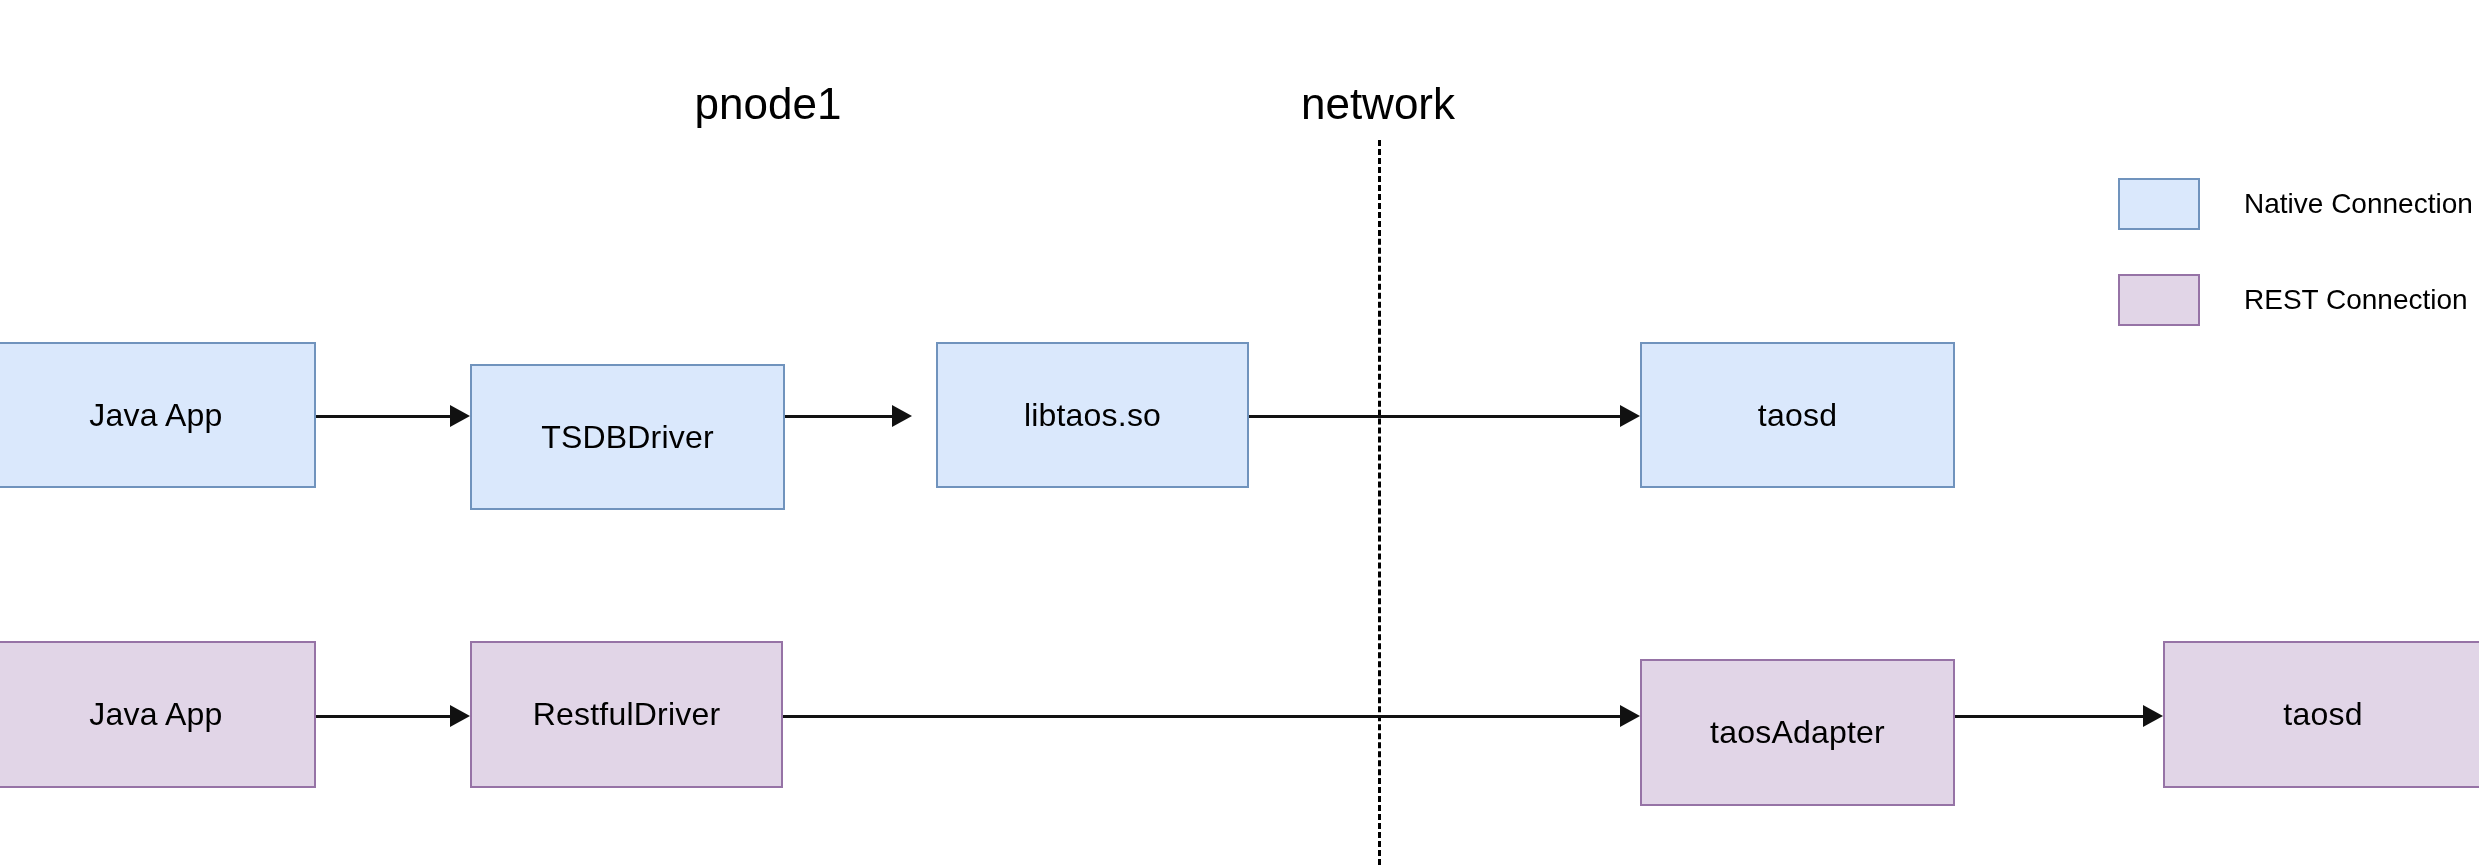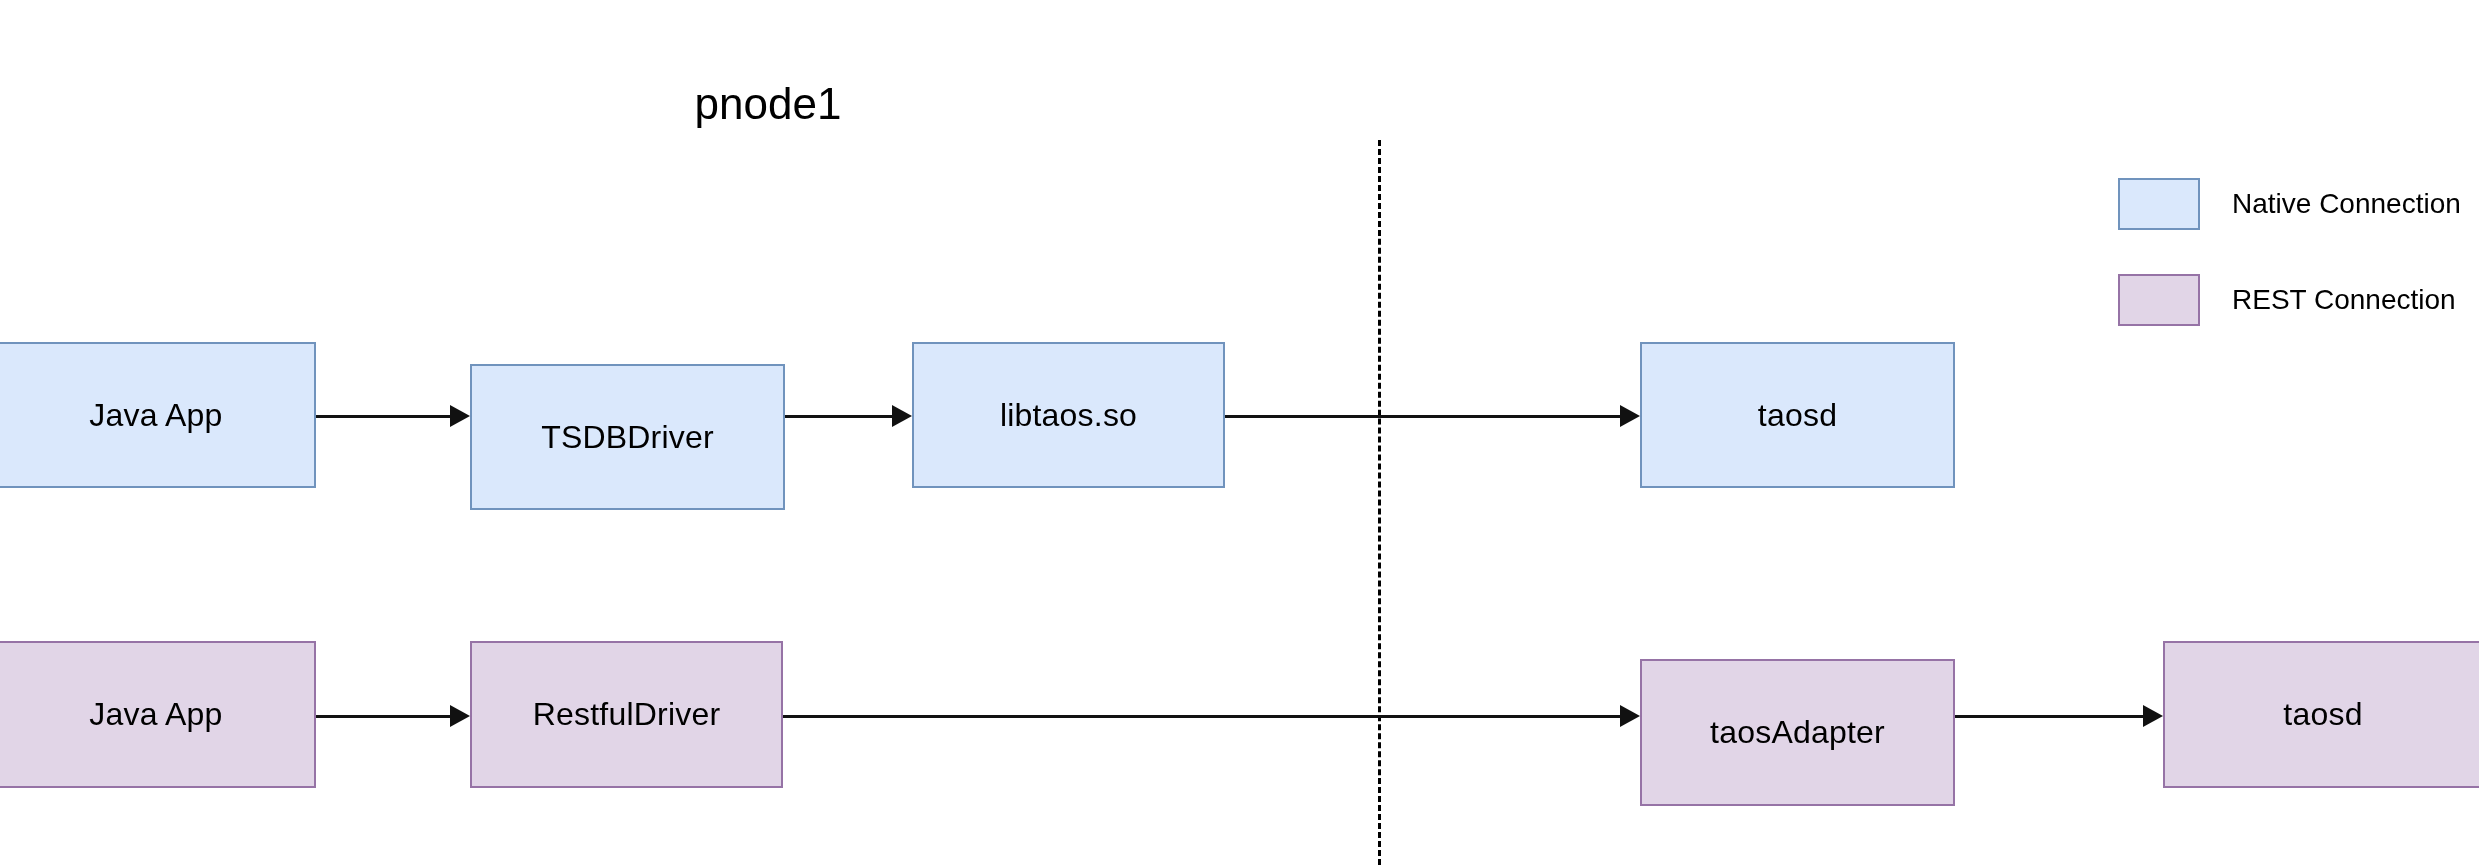--- a/index.html
+++ b/index.html
@@ -91,45 +91,46 @@
   }
   .legend-swatch.native {
     background: #dae8fc;
     border-color: #7093bd;
   }
   .legend-swatch.rest {
     background: #e1d5e7;
     border-color: #9673a6;
   }
   .legend-text {
-    margin-left: 32px;
+    margin-left: 44px;
     font-size: 28px;
     color: #000000;
     white-space: nowrap;
   }
 </style>
 </head>
 <body>
 
 <div id="canvas">
     <div class="zone-label" style="left: 568px; top: 82px; width: 400px;">pnode1</div>
+    <div class="zone-label" style="left: 1178px; top: 82px; width: 400px;">network</div>
     <div class="divider" style="left: 1378px; top: 140px; height: 725px;"></div>
     <div class="edge" style="left: 316px; top: 415px; width: 138px;"></div>
     <div class="arrowhead" style="left: 450px; top: 405px;"></div>
     <div class="edge" style="left: 785px; top: 415px; width: 111px;"></div>
     <div class="arrowhead" style="left: 892px; top: 405px;"></div>
     <div class="edge" style="left: 1225px; top: 415px; width: 399px;"></div>
     <div class="arrowhead" style="left: 1620px; top: 405px;"></div>
     <div class="node native" style="left: -4px; top: 342px; width: 320px; height: 146px;">
       <span>Java App</span>
     </div>
     <div class="node native" style="left: 470px; top: 342px; width: 315px; height: 146px; margin-top: 22px;">
       <span>TSDBDriver</span>
     </div>
-    <div class="node native" style="left: 912px; top: 342px; width: 313px; height: 146px;">
+    <div class="node native" style="left: 936px; top: 342px; width: 313px; height: 146px;">
       <span>libtaos.so</span>
     </div>
     <div class="node native" style="left: 1640px; top: 342px; width: 315px; height: 146px;">
       <span>taosd</span>
     </div>
     <div class="edge" style="left: 316px; top: 715px; width: 138px;"></div>
     <div class="arrowhead" style="left: 450px; top: 705px;"></div>
     <div class="edge" style="left: 783px; top: 715px; width: 841px;"></div>
     <div class="arrowhead" style="left: 1620px; top: 705px;"></div>
     <div class="edge" style="left: 1955px; top: 715px; width: 192px;"></div>

